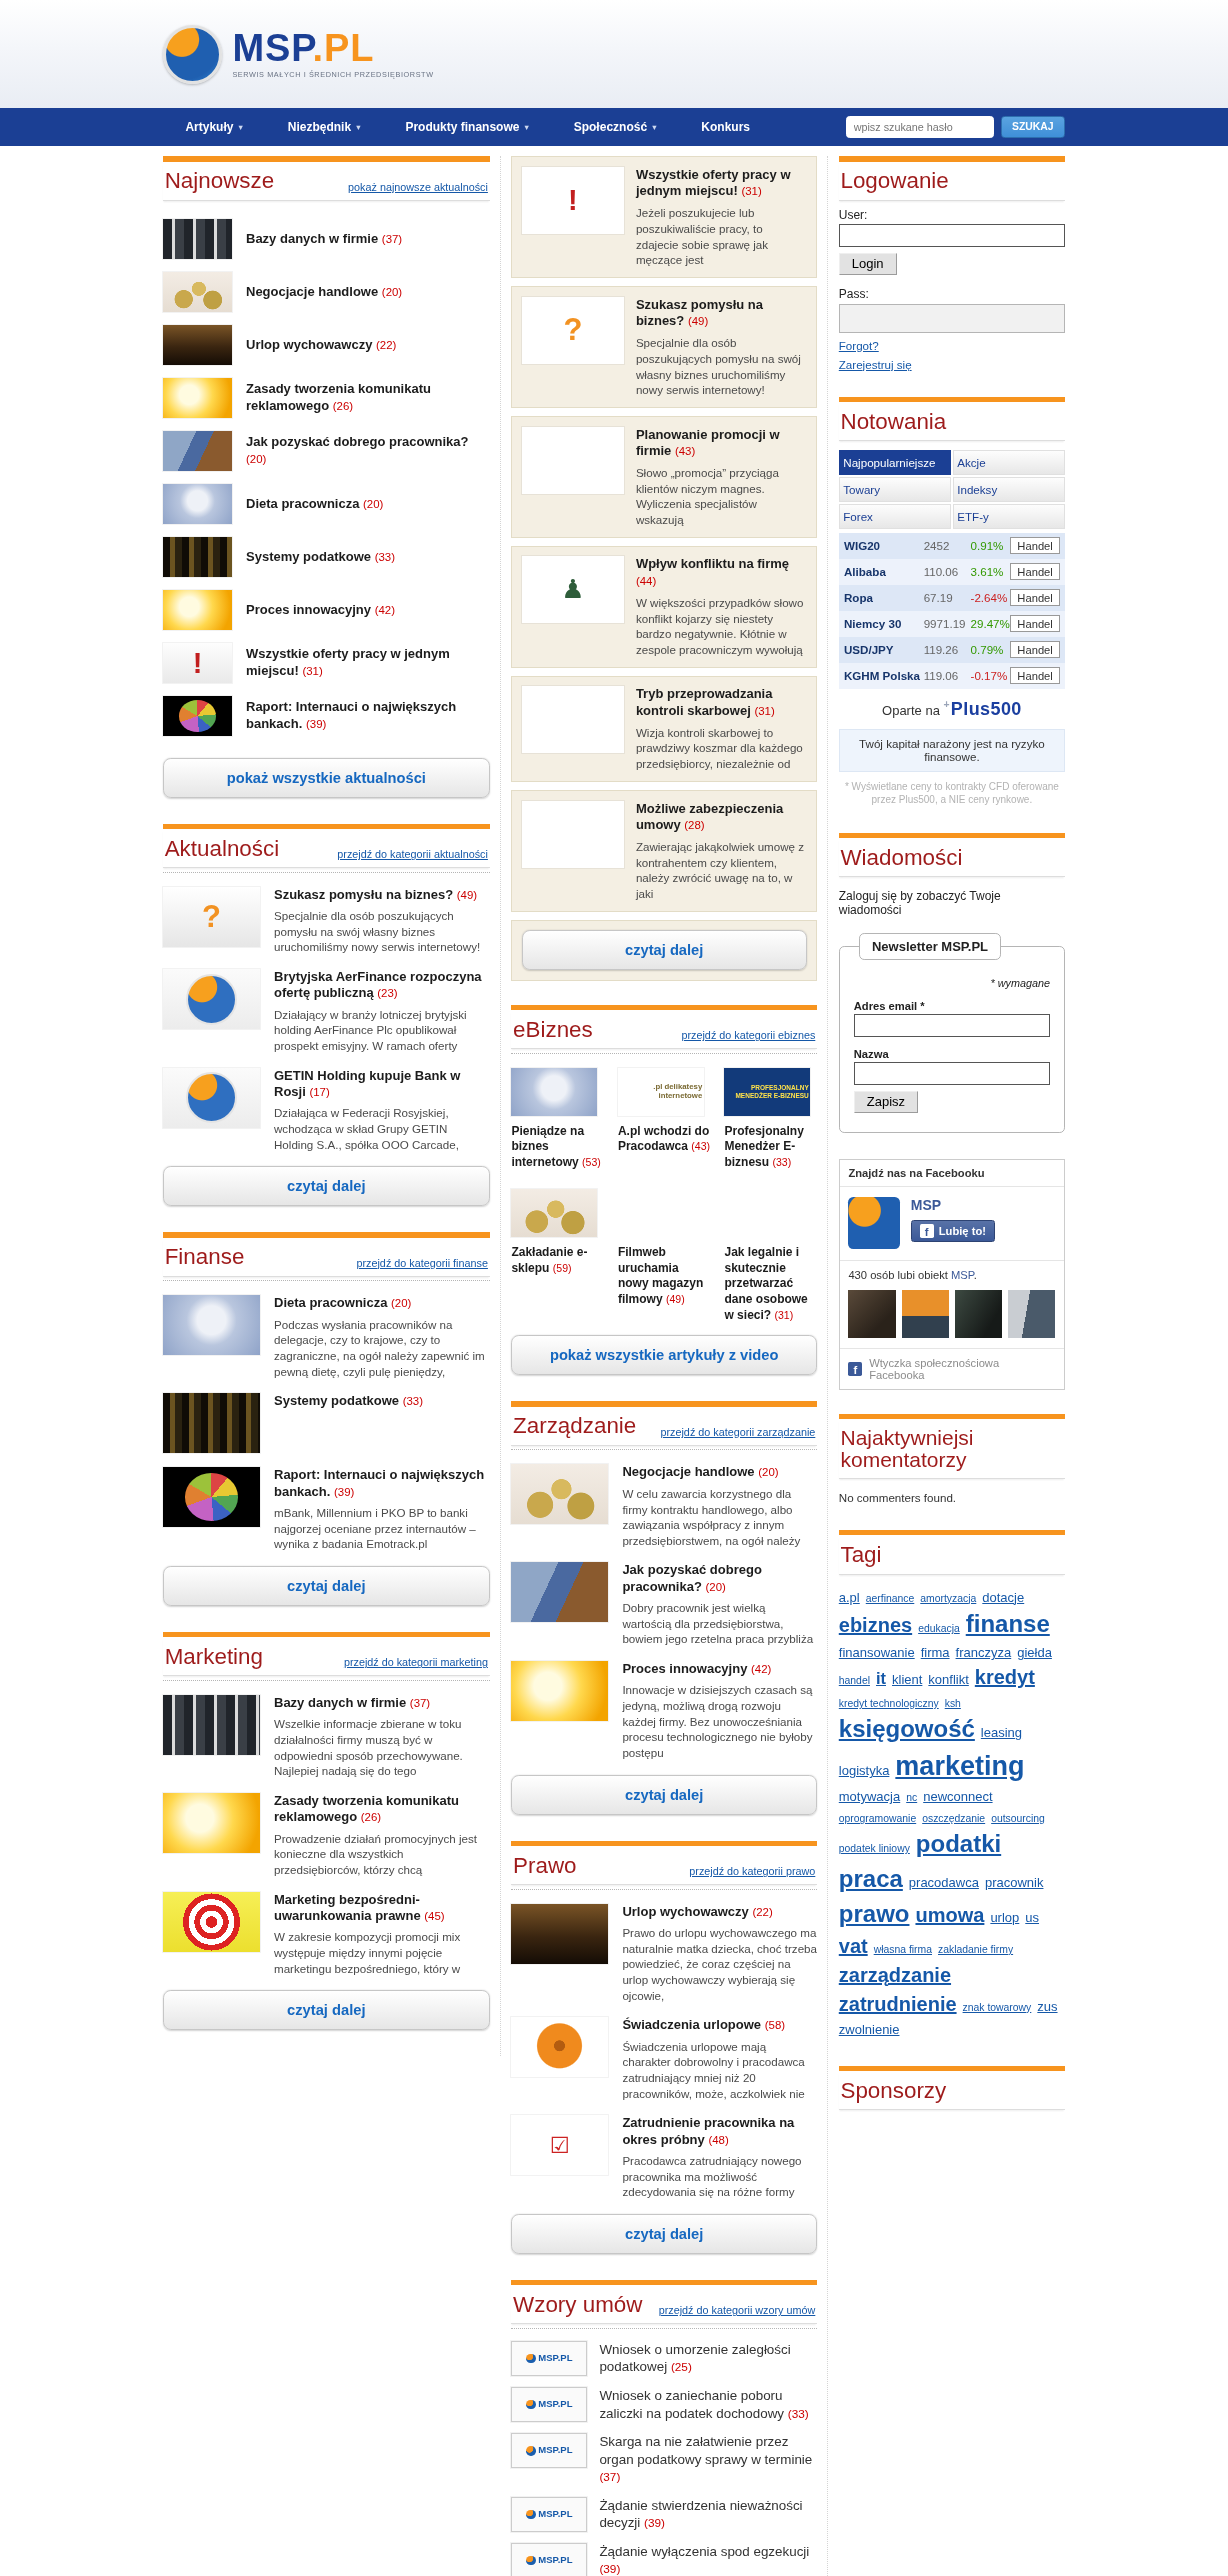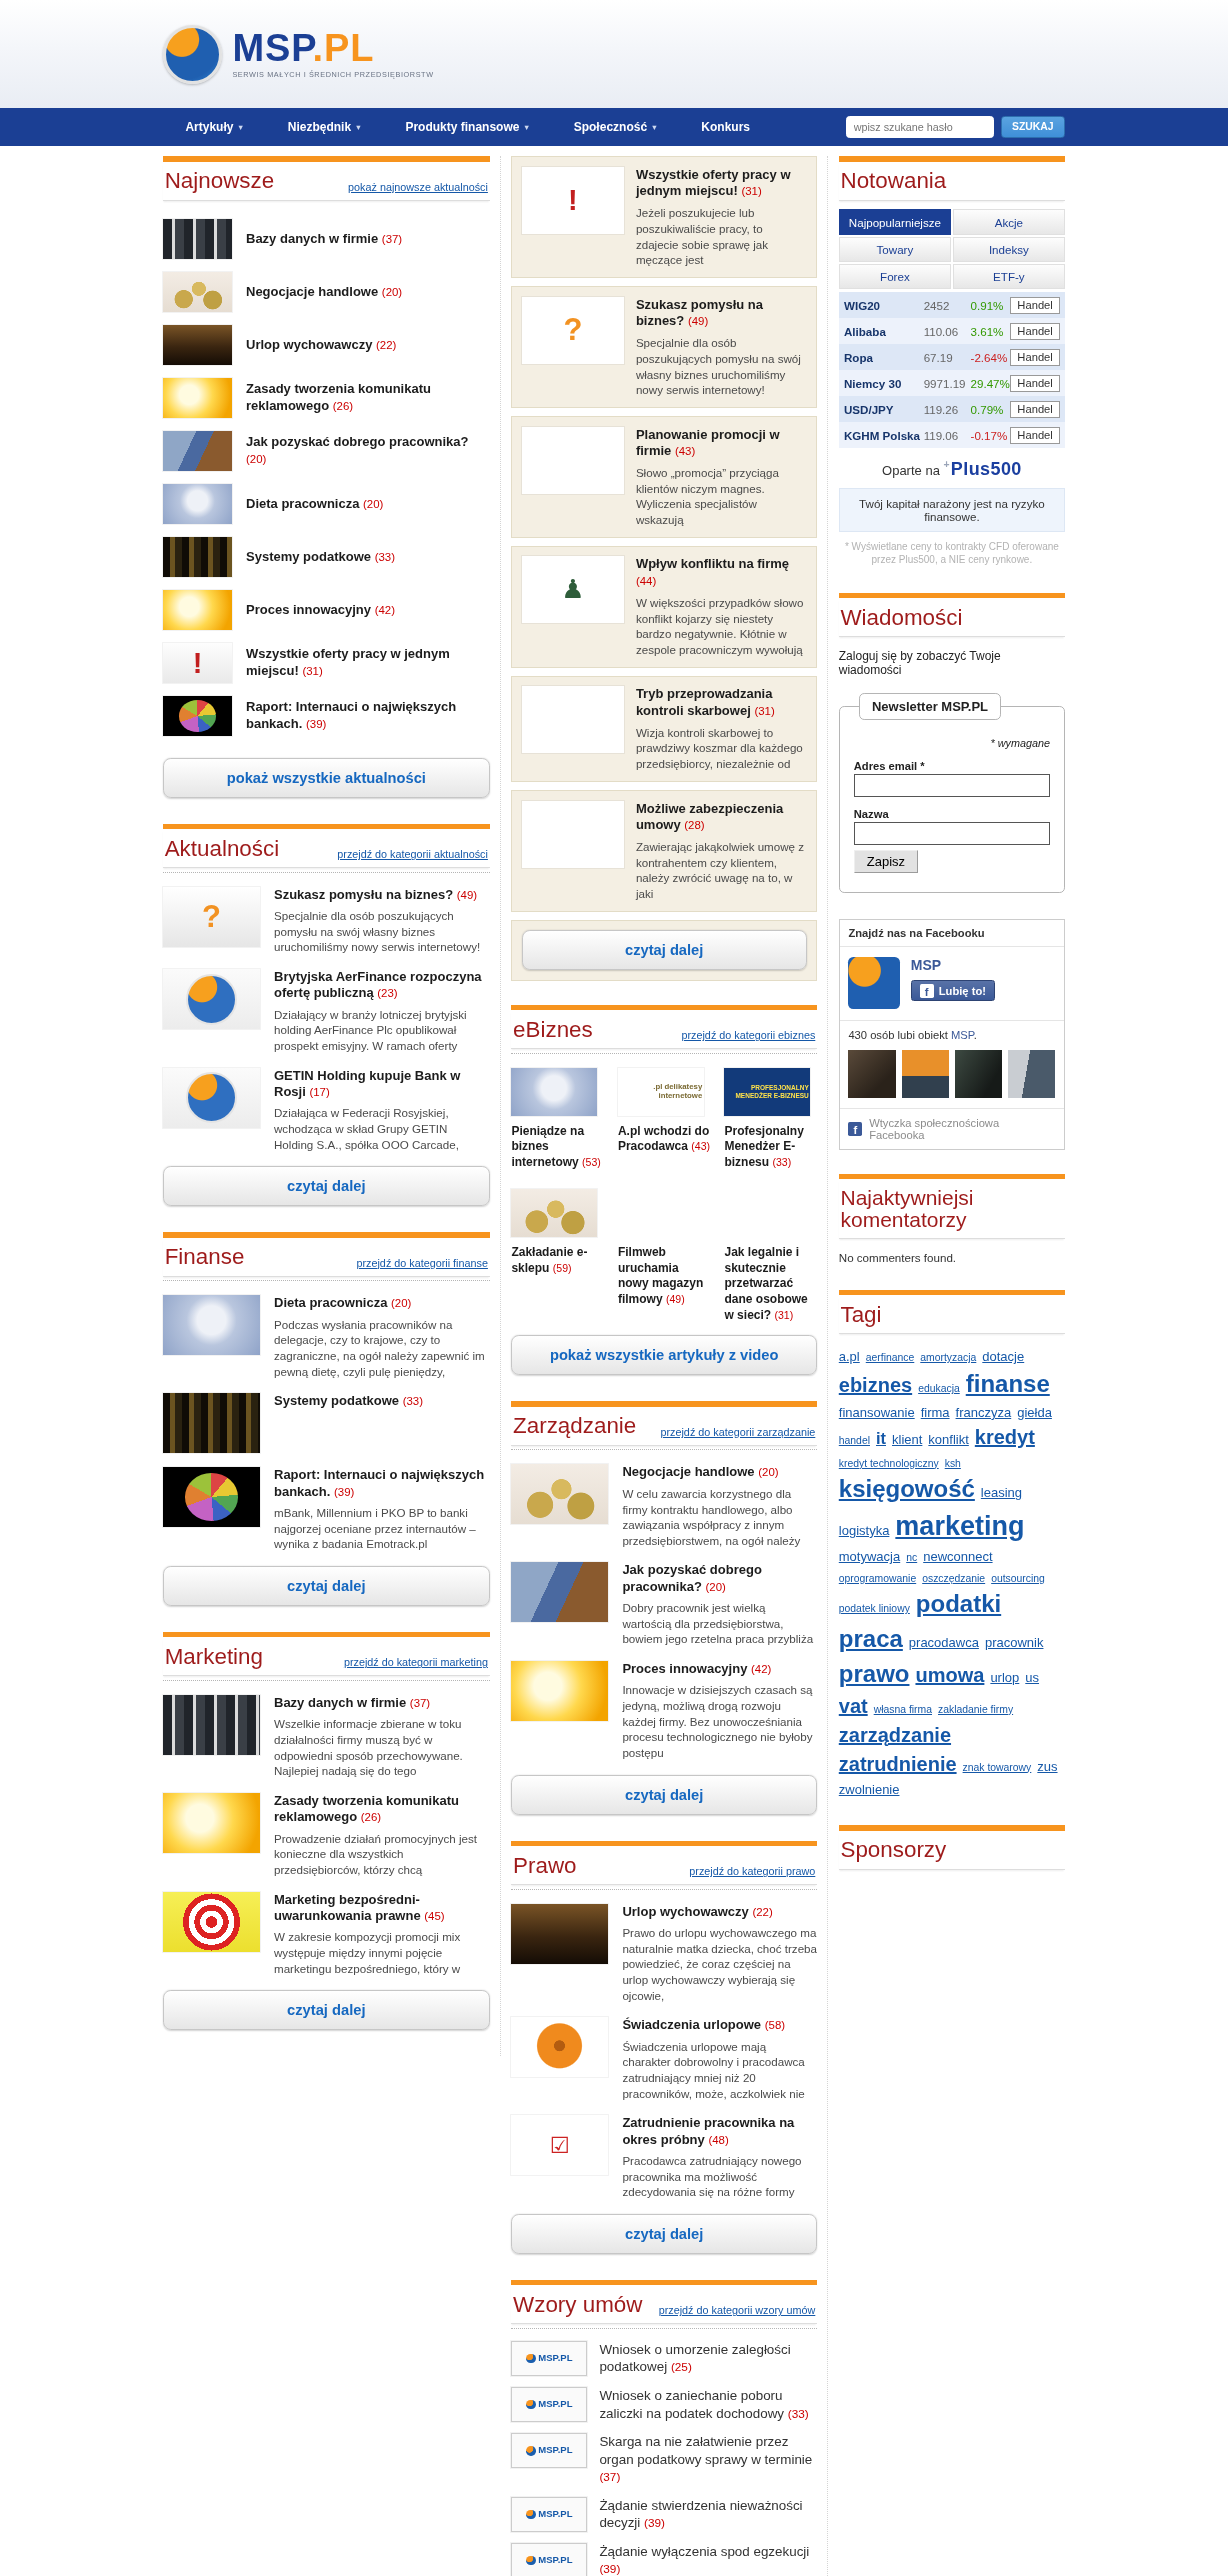--- a/index.html
+++ b/index.html
@@ -119,21 +119,21 @@
   .vid-title{font-size:12px;font-weight:bold;line-height:1.3;color:#1c1c1c}
   .wz-list{border-top:0.9px dotted #b5b5b5;margin-top:3.5px;padding-top:12px}
   .wz-item{display:flex;gap:12px;align-items:flex-start;margin-bottom:11.2px;font-size:13.4px;color:#333;line-height:1.3;cursor:pointer}
   
   .logform label{display:block;font-size:12px;color:#222;margin:7px 0 2.6px}
   .txt{display:block;width:100%;height:23px;border:0.9px solid #555;background:#fff;padding:0 5.2px;font-size:12px}
   .pass-inp{background:#f1f1f1;border:0.9px solid #b5b5b5;height:29px}
   .sysbtn{margin:5.2px 0;padding:2.6px 12px;font-size:13px;background:#e2e2e2;border:1.7px outset #efefef;cursor:pointer;font-family:inherit}
   .plain-link{display:block;color:var(--link);text-decoration:underline;font-size:11.6px;margin-top:6px}
   .not-tabs{display:grid;grid-template-columns:1fr 1fr;gap:1.7px;margin-top:8.6px}
-  .tab{padding:5.2px 3.5px;text-align:center;font-size:11.6px;color:#1b3f94;background:linear-gradient(#fdfdfd,#e7e7e7);border:0.9px solid #e0e0e0;cursor:pointer}
+  .tab{padding:5.2px 3.5px;font-size:11.6px;color:#1b3f94;background:linear-gradient(#fdfdfd,#e7e7e7);border:0.9px solid #e0e0e0;cursor:pointer}
   .tab[data-active="true"]{background:#1b3f94;color:#fff;border-color:#1b3f94}
   .not-rows{margin-top:3.5px}
   .not-row{display:flex;align-items:center;padding:4.3px 5.2px;font-size:11.6px}
   .not-row:nth-child(odd){background:#dde7f6}
   .not-row:nth-child(even){background:#edf2fb}
   .nname{font-weight:bold;color:#17356b;width:90px;overflow:hidden;white-space:nowrap}
   .nprice{color:#666;width:53px}
   .nchg{width:45px}
   .nchg[data-dir="up"]{color:var(--pos)}
   .nchg[data-dir="down"]{color:var(--neg)}
@@ -645,20 +645,35 @@
           <span><span>Żądanie wyłączenia spod egzekucji</span> <span class="cnt">(39)</span></span>
         </div>
         </div>
 
     </section>
 
   </section>
 
   <aside class="col-right">
 
+    <section class="sec">
+      <div class="sec-bar"></div>
+      <div class="sec-head">
+          <h2>Logowanie</h2>
+        </div>
+      <form class="logform">
+        <label>User:</label>
+        <input class="txt" style="">
+        <button type="button" class="sysbtn">Login</button>
+        <label>Pass:</label>
+        <input class="txt pass-inp" style="">
+        <a class="plain-link">Forgot?</a>
+        <a class="plain-link">Zarejestruj się</a>
+      </form>
+    </section>
 
     <section class="sec">
       <div class="sec-bar"></div>
       <div class="sec-head">
           <h2>Notowania</h2>
         </div>
       <div class="not-tabs">
 
       <div class="tab" data-active="true">Najpopularniejsze</div>
           <div class="tab">Akcje</div>

